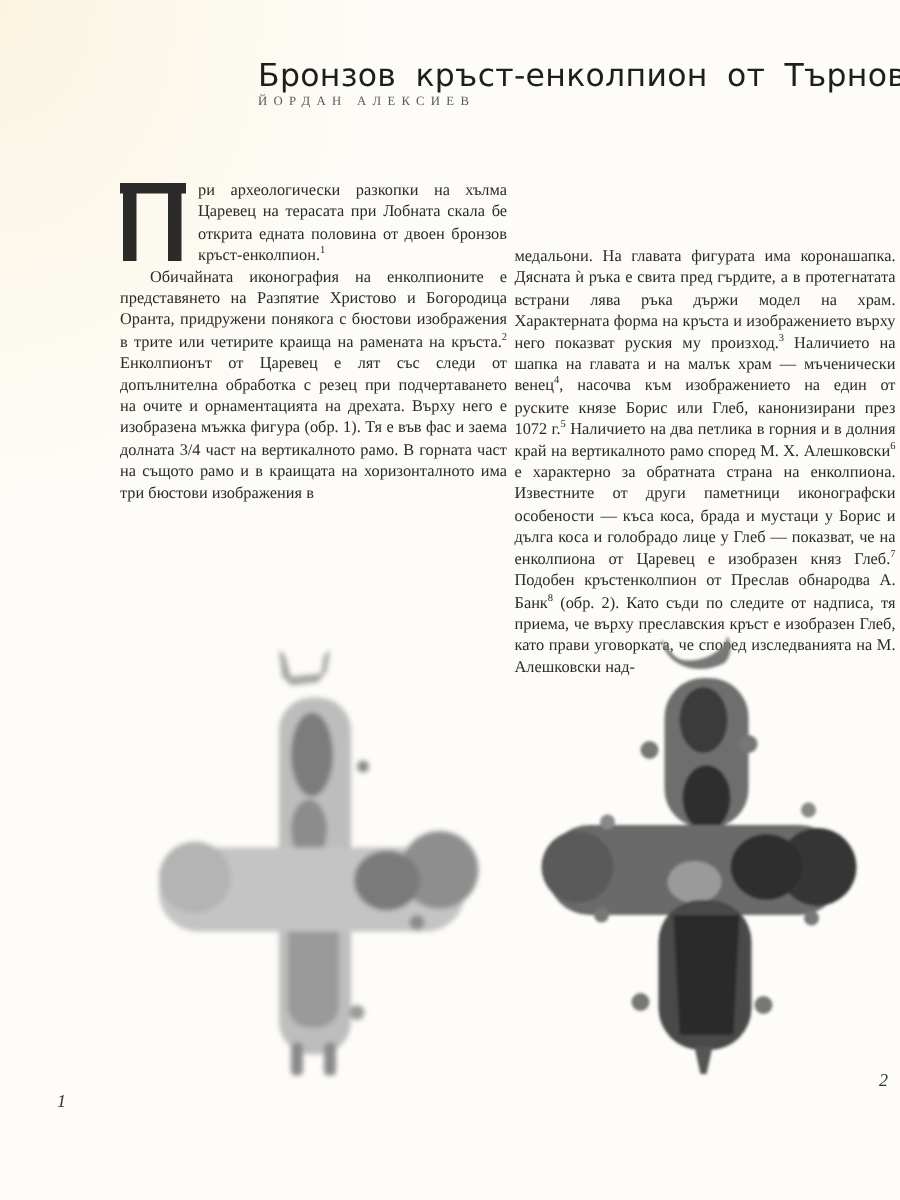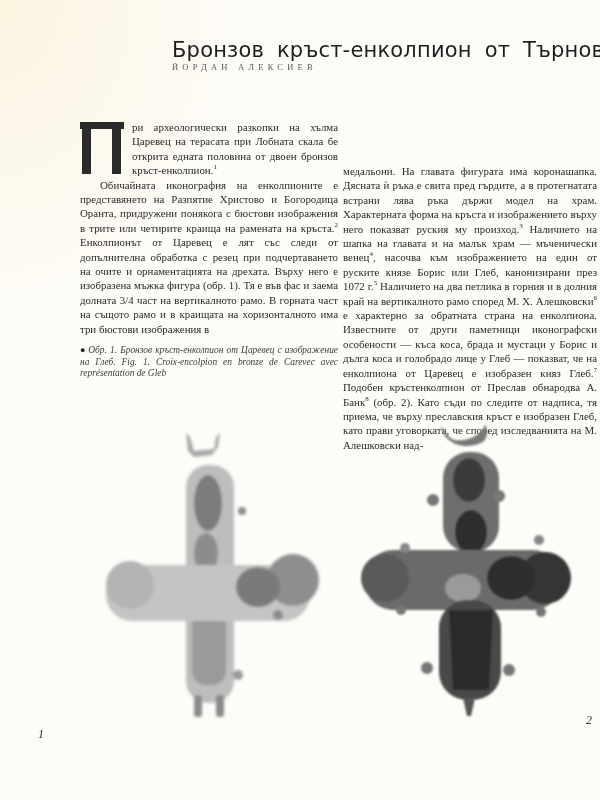--- a/index.html
+++ b/index.html
@@ -69,21 +69,20 @@
     <span class="dropcap" aria-label="П">
       <span class="bar-t"></span>
         <span class="bar-l"></span>
         <span class="bar-r"></span>
     </span><span>ри археологически разкопки на хълма Царевец на терасата при Лобната скала бе открита едната половина от двоен бронзов кръст-енколпион.</span><sup>1</sup>
   </p>
   <p><span>Обичайната иконография на енколпионите е представянето на Разпятие Христово и Богородица Оранта, придружени понякога с бюстови изображения в трите или четирите краища на рамената на кръста.</span><sup>2</sup><span> Енколпионът от Царевец е лят със следи от допълнителна обработка с резец при подчертаването на очите и орнаментацията на дрехата. Върху него е изобразена мъжка фигура (обр. 1). Тя е във фас и заема долната 3/4 част на вертикалното рамо. В горната част на същото рамо и в краищата на хоризонталното има три бюстови изображения в</span></p>
 </div>
 
 <div class="captions">
-  <div><span class="bullet">●</span><span>Обр. 1. Бронзов кръст-енколпион от Царевец с изображение на Глеб. Fig. 1. Croix-encolpion en bronze de Carevec avec représentation de Gleb</span></div>
 </div>
 
 <div class="col right">
   <p><span>медальони. На главата фигурата има коронашапка. Дясната ѝ ръка е свита пред гърдите, а в протегнатата встрани лява ръка държи модел на храм. Характерната форма на кръста и изображението върху него показват руския му произход.</span><sup>3</sup><span> Наличието на шапка на главата и на малък храм — мъченически венец</span><sup>4</sup><span>, насочва към изображението на един от руските князе Борис или Глеб, канонизирани през 1072 г.</span><sup>5</sup><span> Наличието на два петлика в горния и в долния край на вертикалното рамо според М. Х. Алешковски</span><sup>6</sup><span> е характерно за обратната страна на енколпиона. Известните от други паметници иконографски особености — къса коса, брада и мустаци у Борис и дълга коса и голобрадо лице у Глеб — показват, че на енколпиона от Царевец е изобразен княз Глеб.</span><sup>7</sup><span> Подобен кръстенколпион от Преслав обнародва А. Банк</span><sup>8</sup><span> (обр. 2). Като съди по следите от надписа, тя приема, че върху преславския кръст е изобразен Глеб, като прави уговорката, че според изследванията на М. Алешковски над-</span></p>
 </div>
 
 <svg class="fig" style="left:88px;top:425px" width="240" height="300" viewBox="0 0 240 300">
   <defs>
     <filter id="blur1">
         <feGaussianBlur stdDeviation="1.6"></feGaussianBlur>

